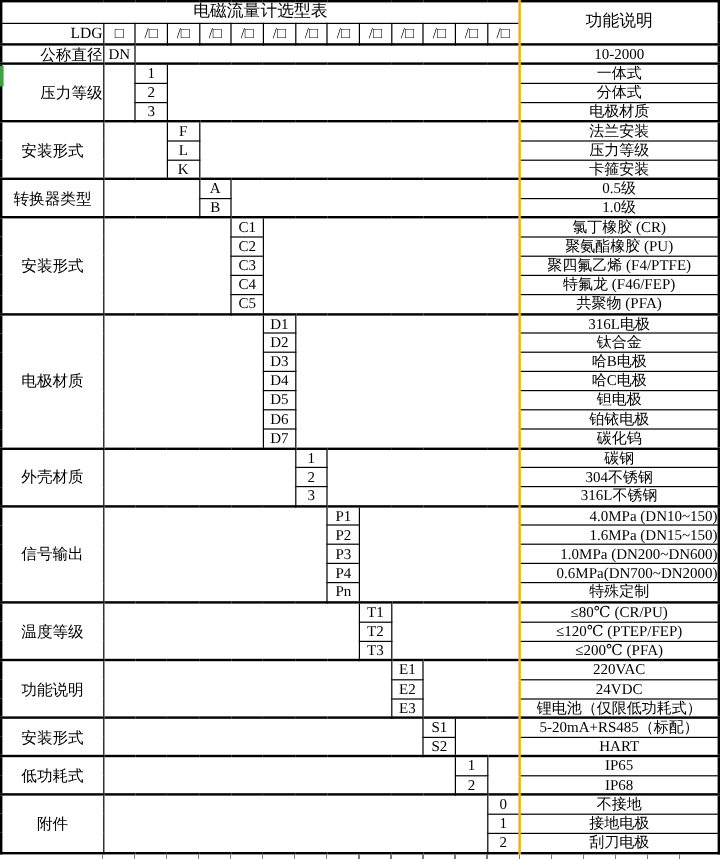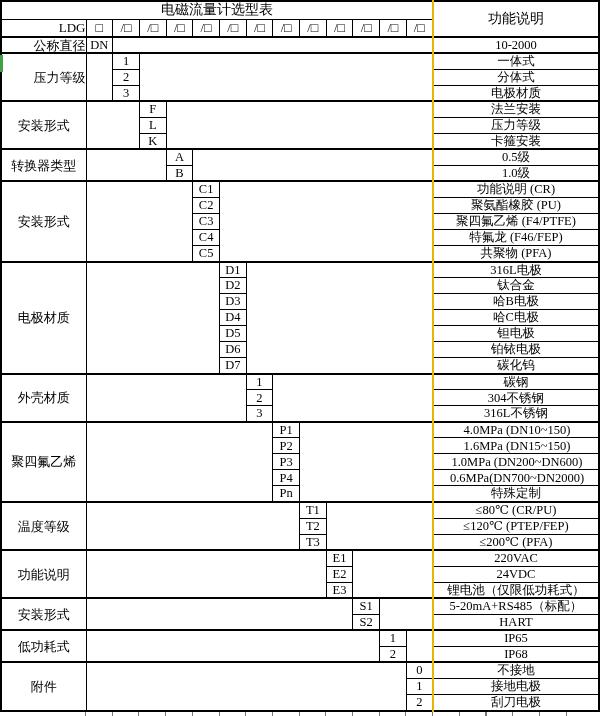--- a/index.html
+++ b/index.html
@@ -28,21 +28,21 @@
   }
   #tbl tr{height:16px;}
   #tbl tr.hdr{height:18px;}
   #tbl tr.hdr2{height:18px;}
   #tbl tr.secTop > td{border-top:2px solid #000;}
   #tbl td.fnCol{border-left:2px solid #eab308;}
   #tbl td.title{font-size:14px;}
   #tbl td.fnhdr{font-size:14px;}
   #tbl td.lbl{font-size:13px;}
   #tbl td.alignL{text-align:right;padding-left:4px;margin-left:24px;}
-  #tbl td.descL{text-align:center;padding-left:2px;}
+  #tbl td.descL{text-align:right;padding-left:2px;}
   #tbl td.code{font-size:12.5px;}
   .green-mark{
     position:absolute;left:0;top:55px;width:3px;height:17px;
     background:#3fa144;
   }
   .bottom-ticks{
     position:absolute;left:85px;top:712px;width:505px;height:4px;
     background:repeating-linear-gradient(90deg,#777 0 1px,transparent 1px 26.7px);
   }
 </style>
@@ -134,21 +134,21 @@
         </tr>
         <tr>
           <td class="code">B</td>
           <td class="desc fnCol">1.0级</td>
         </tr>
         <tr class="secTop">
           <td class="lbl" rowspan="5">安装形式</td>
           <td class="empty" colspan="4" rowspan="5"></td>
           <td class="code">C1</td>
           <td class="empty" colspan="8" rowspan="5"></td>
-          <td class="desc fnCol">功能说明 (CR)</td>
+          <td class="desc fnCol">氯丁橡胶 (CR)</td>
         </tr>
         <tr>
           <td class="code">C2</td>
           <td class="desc fnCol">聚氨酯橡胶 (PU)</td>
         </tr>
         <tr>
           <td class="code">C3</td>
           <td class="desc fnCol">聚四氟乙烯 (F4/PTFE)</td>
         </tr>
         <tr>
@@ -199,21 +199,21 @@
         </tr>
         <tr>
           <td class="code">2</td>
           <td class="desc fnCol">304不锈钢</td>
         </tr>
         <tr>
           <td class="code">3</td>
           <td class="desc fnCol">316L不锈钢</td>
         </tr>
         <tr class="secTop">
-          <td class="lbl" rowspan="5">聚四氟乙烯</td>
+          <td class="lbl" rowspan="5">信号输出</td>
           <td class="empty" colspan="7" rowspan="5"></td>
           <td class="code">P1</td>
           <td class="empty" colspan="5" rowspan="5"></td>
           <td class="desc fnCol descL">4.0MPa (DN10~150)</td>
         </tr>
         <tr>
           <td class="code">P2</td>
           <td class="desc fnCol descL">1.6MPa (DN15~150)</td>
         </tr>
         <tr>

